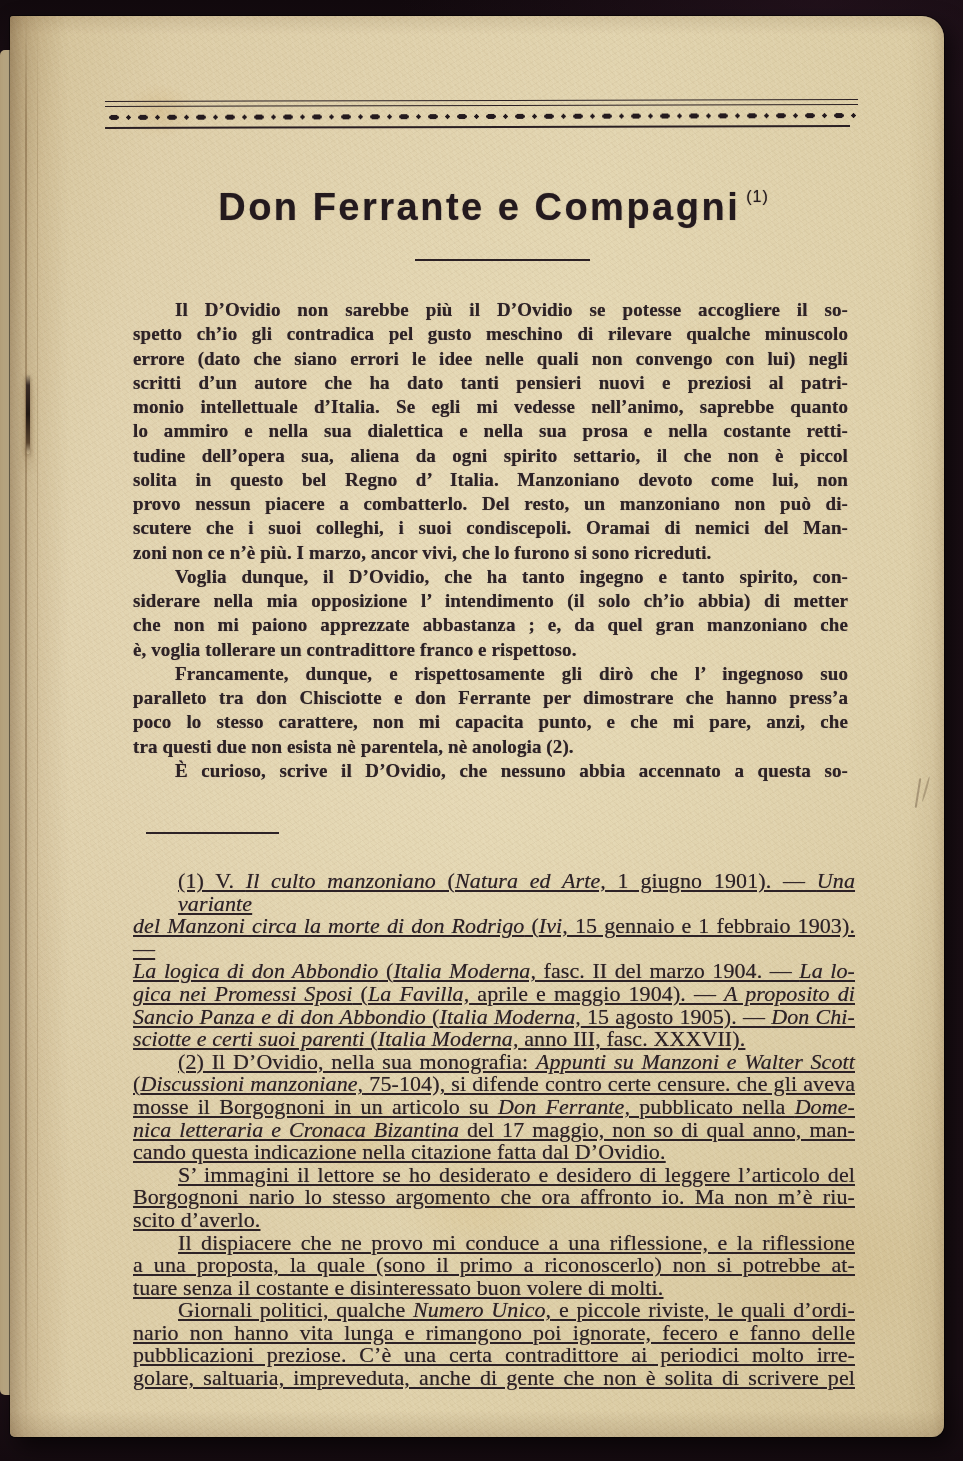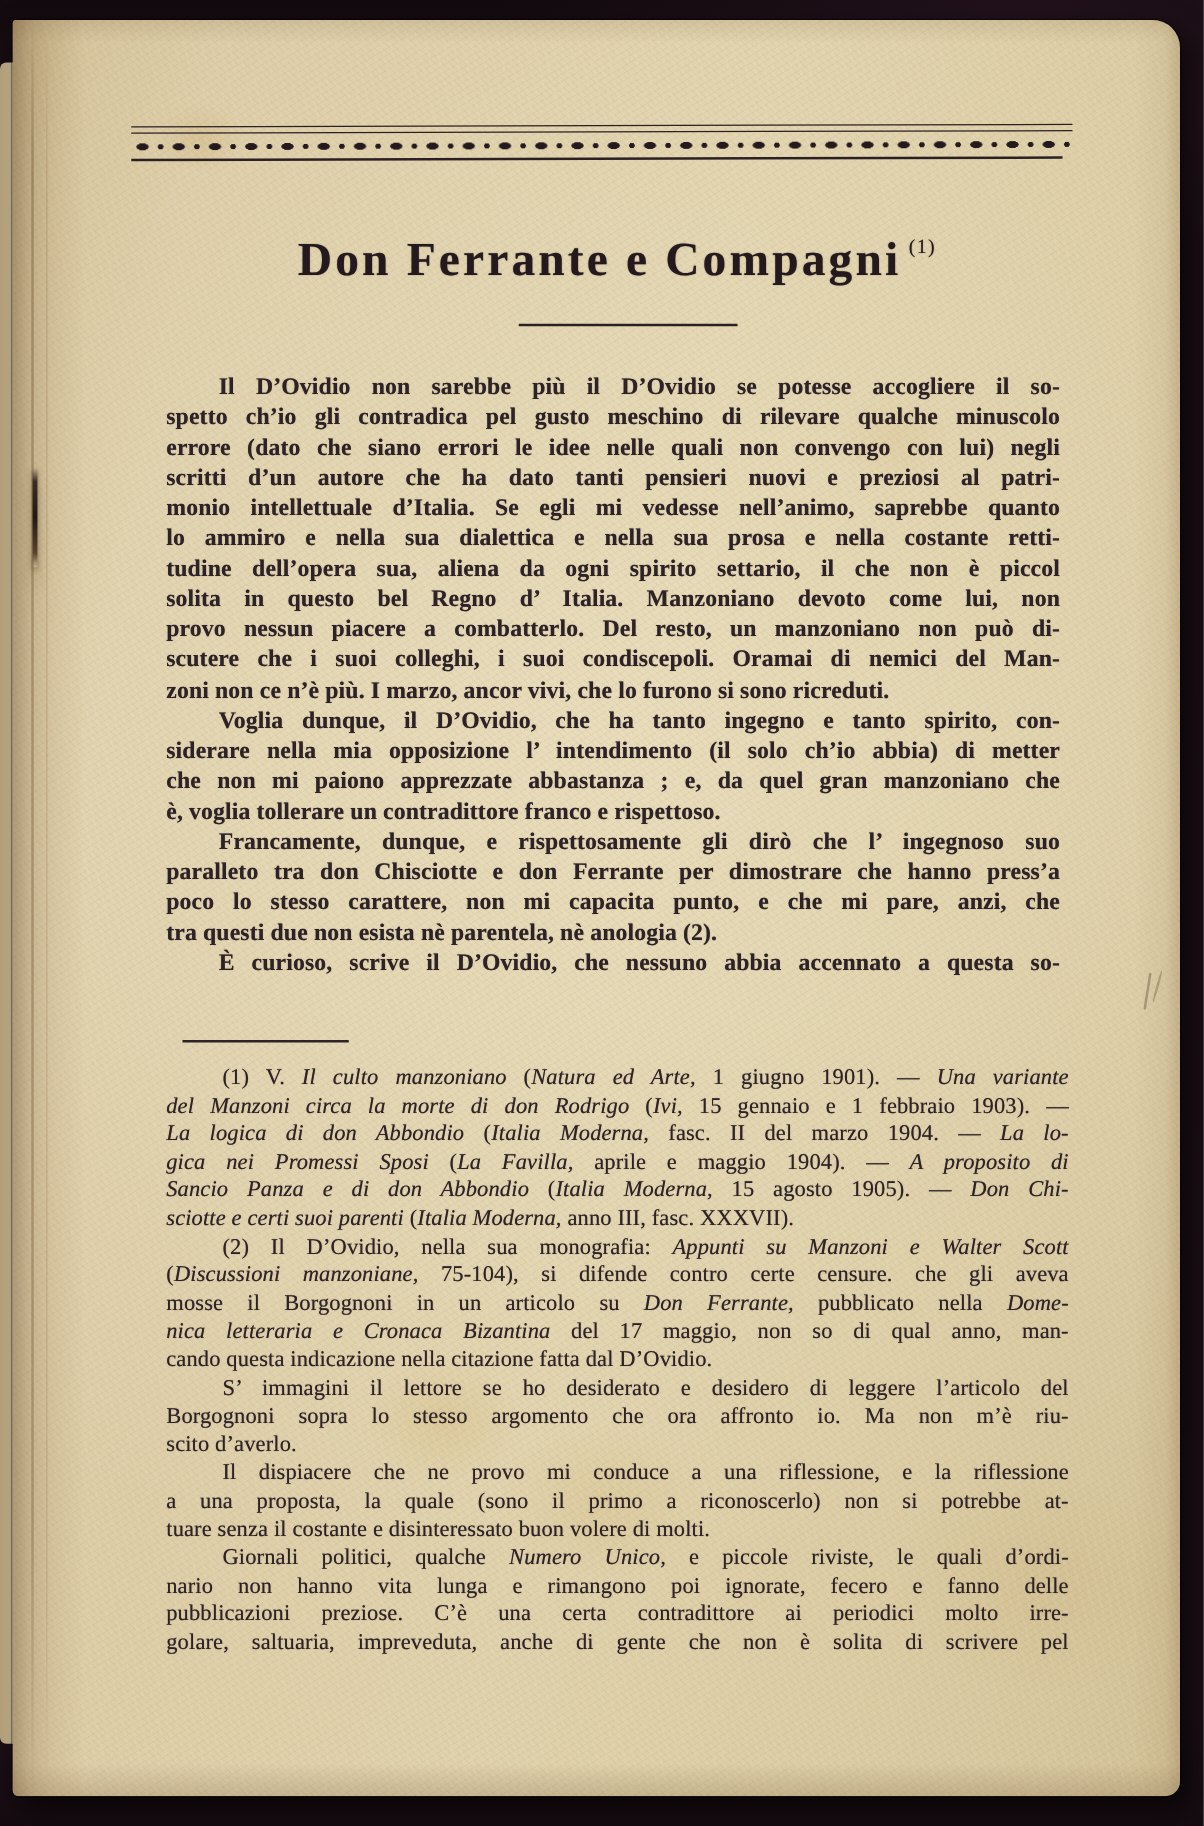--- a/index.html
+++ b/index.html
@@ -54,37 +54,38 @@
   }
   .ornament-band { position:absolute; top:84px; left:95px; width:753px; transform:rotate(-0.15deg); }
   .orn-top { height:4px; border-top:1.5px solid #2b2024; border-bottom:1px solid #2b2024; }
   .orn-row { height:15px; margin-top:3px;
     background:
       radial-gradient(7px 4px at 9px 50%, #241a1e 66%, rgba(36,26,30,0) 73%) 0 0/29px 15px repeat-x,
       radial-gradient(2.6px 2.6px at 23.5px 50%, #241a1e 78%, rgba(36,26,30,0) 88%) 0 0/29px 15px repeat-x; }
   .orn-bottom { height:0; border-top:2px solid #2b2024; margin-top:2px; width:99%; }
   .title {
     position:absolute; top:170px; left:123px; width:715px; margin:0; text-align:center;
-    font-family:Liberation Serif, serif; font-weight:bold;
+    font-family:Liberation Sans, sans-serif; font-weight:bold;
     font-size:38px; letter-spacing:2.5px; color:#241a1e;
     text-shadow:0 0 1px rgba(36,26,30,0.55);
   }
   .title sup { font-size:16px; letter-spacing:1px; position:relative; top:-4px; left:6px; font-weight:normal; }
   .title-rule { position:absolute; top:243px; left:405px; width:175px; height:2px; background:#2b2024; }
   .body-text {
     position:absolute; top:282px; left:123px; width:715px;
     font-size:19px; line-height:24.25px; color:#2d2226; letter-spacing:0.1px;
     text-shadow:0 0 0.7px rgba(45,34,38,0.6);
     font-weight:bold;
   }
   .footnote-rule { position:absolute; top:816px; left:136px; width:133px; border-top:2px solid #2d2226; }
   .footnotes {
-    position:absolute; top:834px; left:123px; width:722px;
-    font-size:18px; line-height:22.6px; color:#2d2226; letter-spacing:0.1px;
+    position:absolute; top:854px; left:123px; width:722px;
+    font-size:22px; line-height:22.6px; color:#2d2226; letter-spacing:0.1px;
     text-shadow:0 0 0.7px rgba(45,34,38,0.6);
+    text-decoration:underline;
   }
   .tline { text-align:justify; text-align-last:justify; }
   .tline.end { text-align-last:left; }
   .body-text .tline.ind { padding-left:42px; }
   .footnotes .tline.ind { padding-left:45px; }
   .it { font-style:italic; }
   .pencil-mark { position:absolute; left:895px; top:760px; width:30px; height:42px; pointer-events:none; }
   .pencil-mark .s1 { position:absolute; left:12px; top:2px; width:2px; height:30px;
     background:rgba(120,100,75,0.5); transform:rotate(9deg); border-radius:1px; }
   .pencil-mark .s2 { position:absolute; left:20px; top:0; width:2px; height:26px;
@@ -141,21 +142,21 @@
         <div class="tline"><span class="it">La logica di don Abbondio</span><span> (</span><span class="it">Italia Moderna,</span><span> fasc. II del marzo 1904. — </span><span class="it">La lo-</span></div>
         <div class="tline"><span class="it">gica nei Promessi Sposi</span><span> (</span><span class="it">La Favilla,</span><span> aprile e maggio 1904). — </span><span class="it">A proposito di</span></div>
         <div class="tline"><span class="it">Sancio Panza e di don Abbondio</span><span> (</span><span class="it">Italia Moderna,</span><span> 15 agosto 1905). — </span><span class="it">Don Chi-</span></div>
         <div class="tline end"><span class="it">sciotte e certi suoi parenti</span><span> (</span><span class="it">Italia Moderna,</span><span> anno III, fasc. XXXVII).</span></div>
         <div class="tline ind"><span>(2) Il D’Ovidio, nella sua monografia: </span><span class="it">Appunti su Manzoni e Walter Scott</span></div>
         <div class="tline"><span>(</span><span class="it">Discussioni manzoniane,</span><span> 75-104), si difende contro certe censure. che gli aveva</span></div>
         <div class="tline"><span>mosse il Borgognoni in un articolo su </span><span class="it">Don Ferrante,</span><span> pubblicato nella </span><span class="it">Dome-</span></div>
         <div class="tline"><span class="it">nica letteraria e Cronaca Bizantina</span><span> del 17 maggio, non so di qual anno, man-</span></div>
         <div class="tline end"><span>cando questa indicazione nella citazione fatta dal D’Ovidio.</span></div>
         <div class="tline ind"><span>S’ immagini il lettore se ho desiderato e desidero di leggere l’articolo del</span></div>
-        <div class="tline"><span>Borgognoni sopra lo stesso argomento che ora affronto io. Ma non m’è riu-</span></div>
+        <div class="tline"><span>Borgognoni nario lo stesso argomento che ora affronto io. Ma non m’è riu-</span></div>
         <div class="tline end"><span>scito d’averlo.</span></div>
         <div class="tline ind"><span>Il dispiacere che ne provo mi conduce a una riflessione, e la riflessione</span></div>
         <div class="tline"><span>a una proposta, la quale (sono il primo a riconoscerlo) non si potrebbe at-</span></div>
         <div class="tline end"><span>tuare senza il costante e disinteressato buon volere di molti.</span></div>
         <div class="tline ind"><span>Giornali politici, qualche </span><span class="it">Numero Unico,</span><span> e piccole riviste, le quali d’ordi-</span></div>
         <div class="tline"><span>nario non hanno vita lunga e rimangono poi ignorate, fecero e fanno delle</span></div>
         <div class="tline"><span>pubblicazioni preziose. C’è una certa contradittore ai periodici molto irre-</span></div>
         <div class="tline"><span>golare, saltuaria, impreveduta, anche di gente che non è solita di scrivere pel</span></div>
       </div>
 

